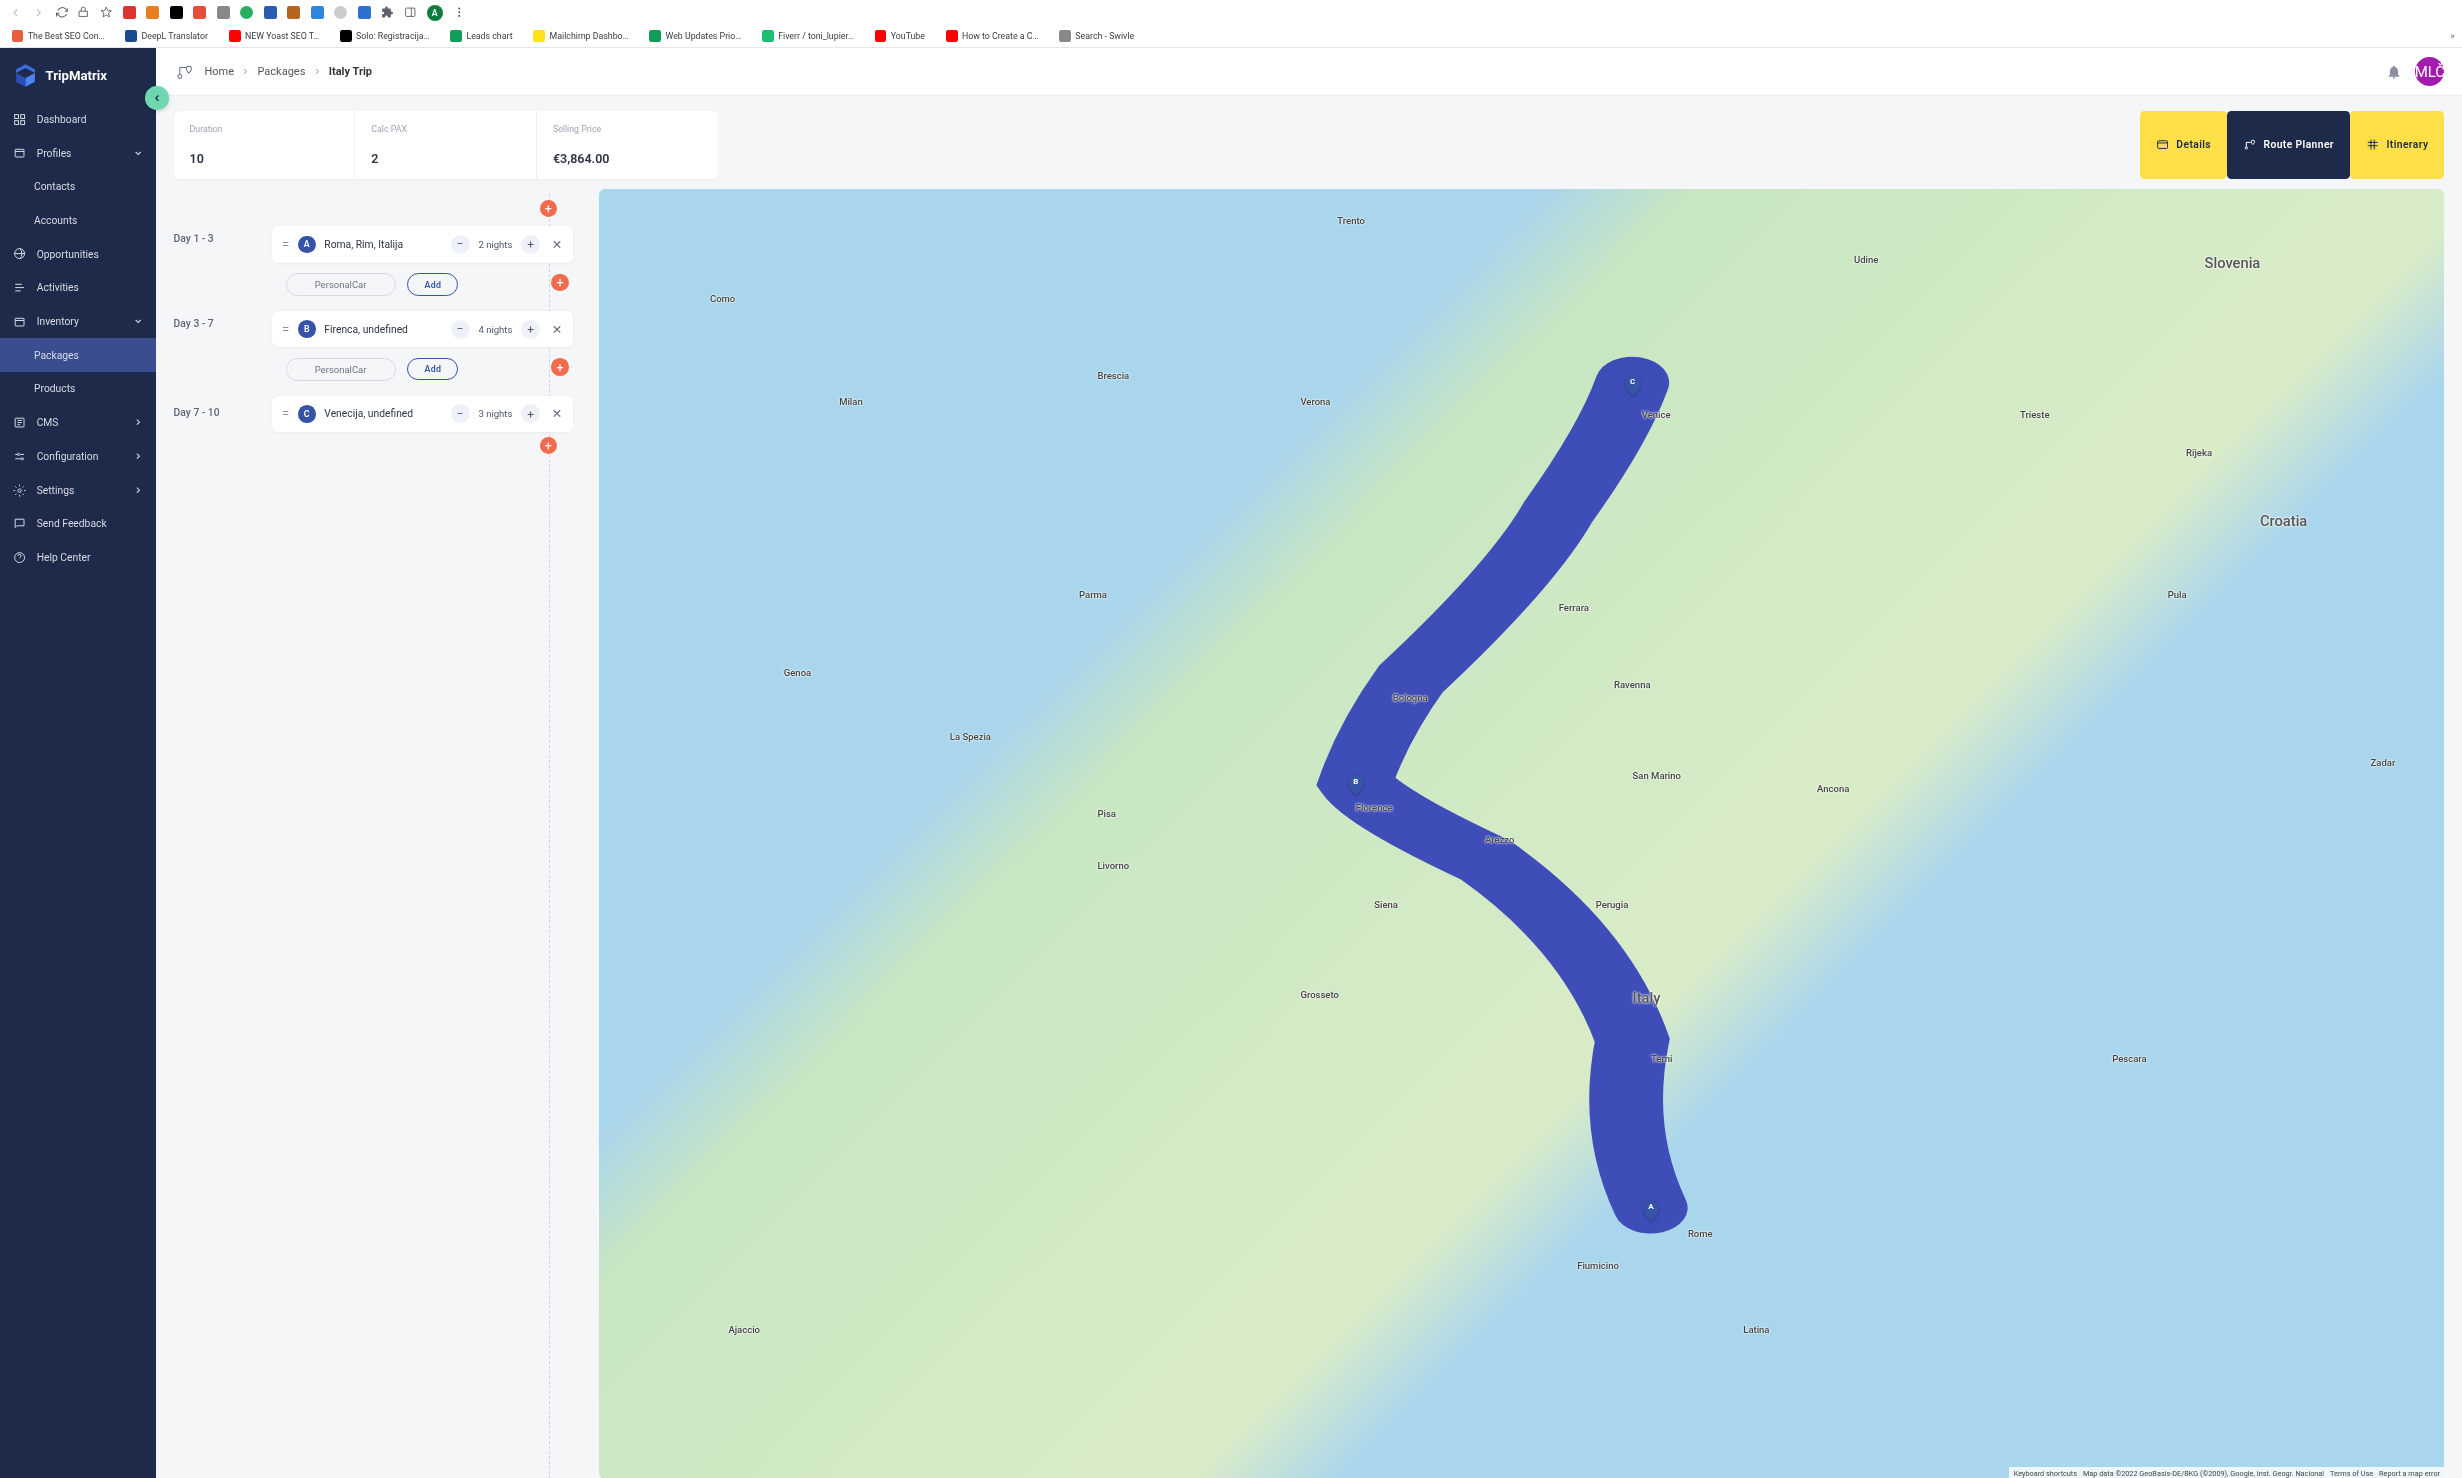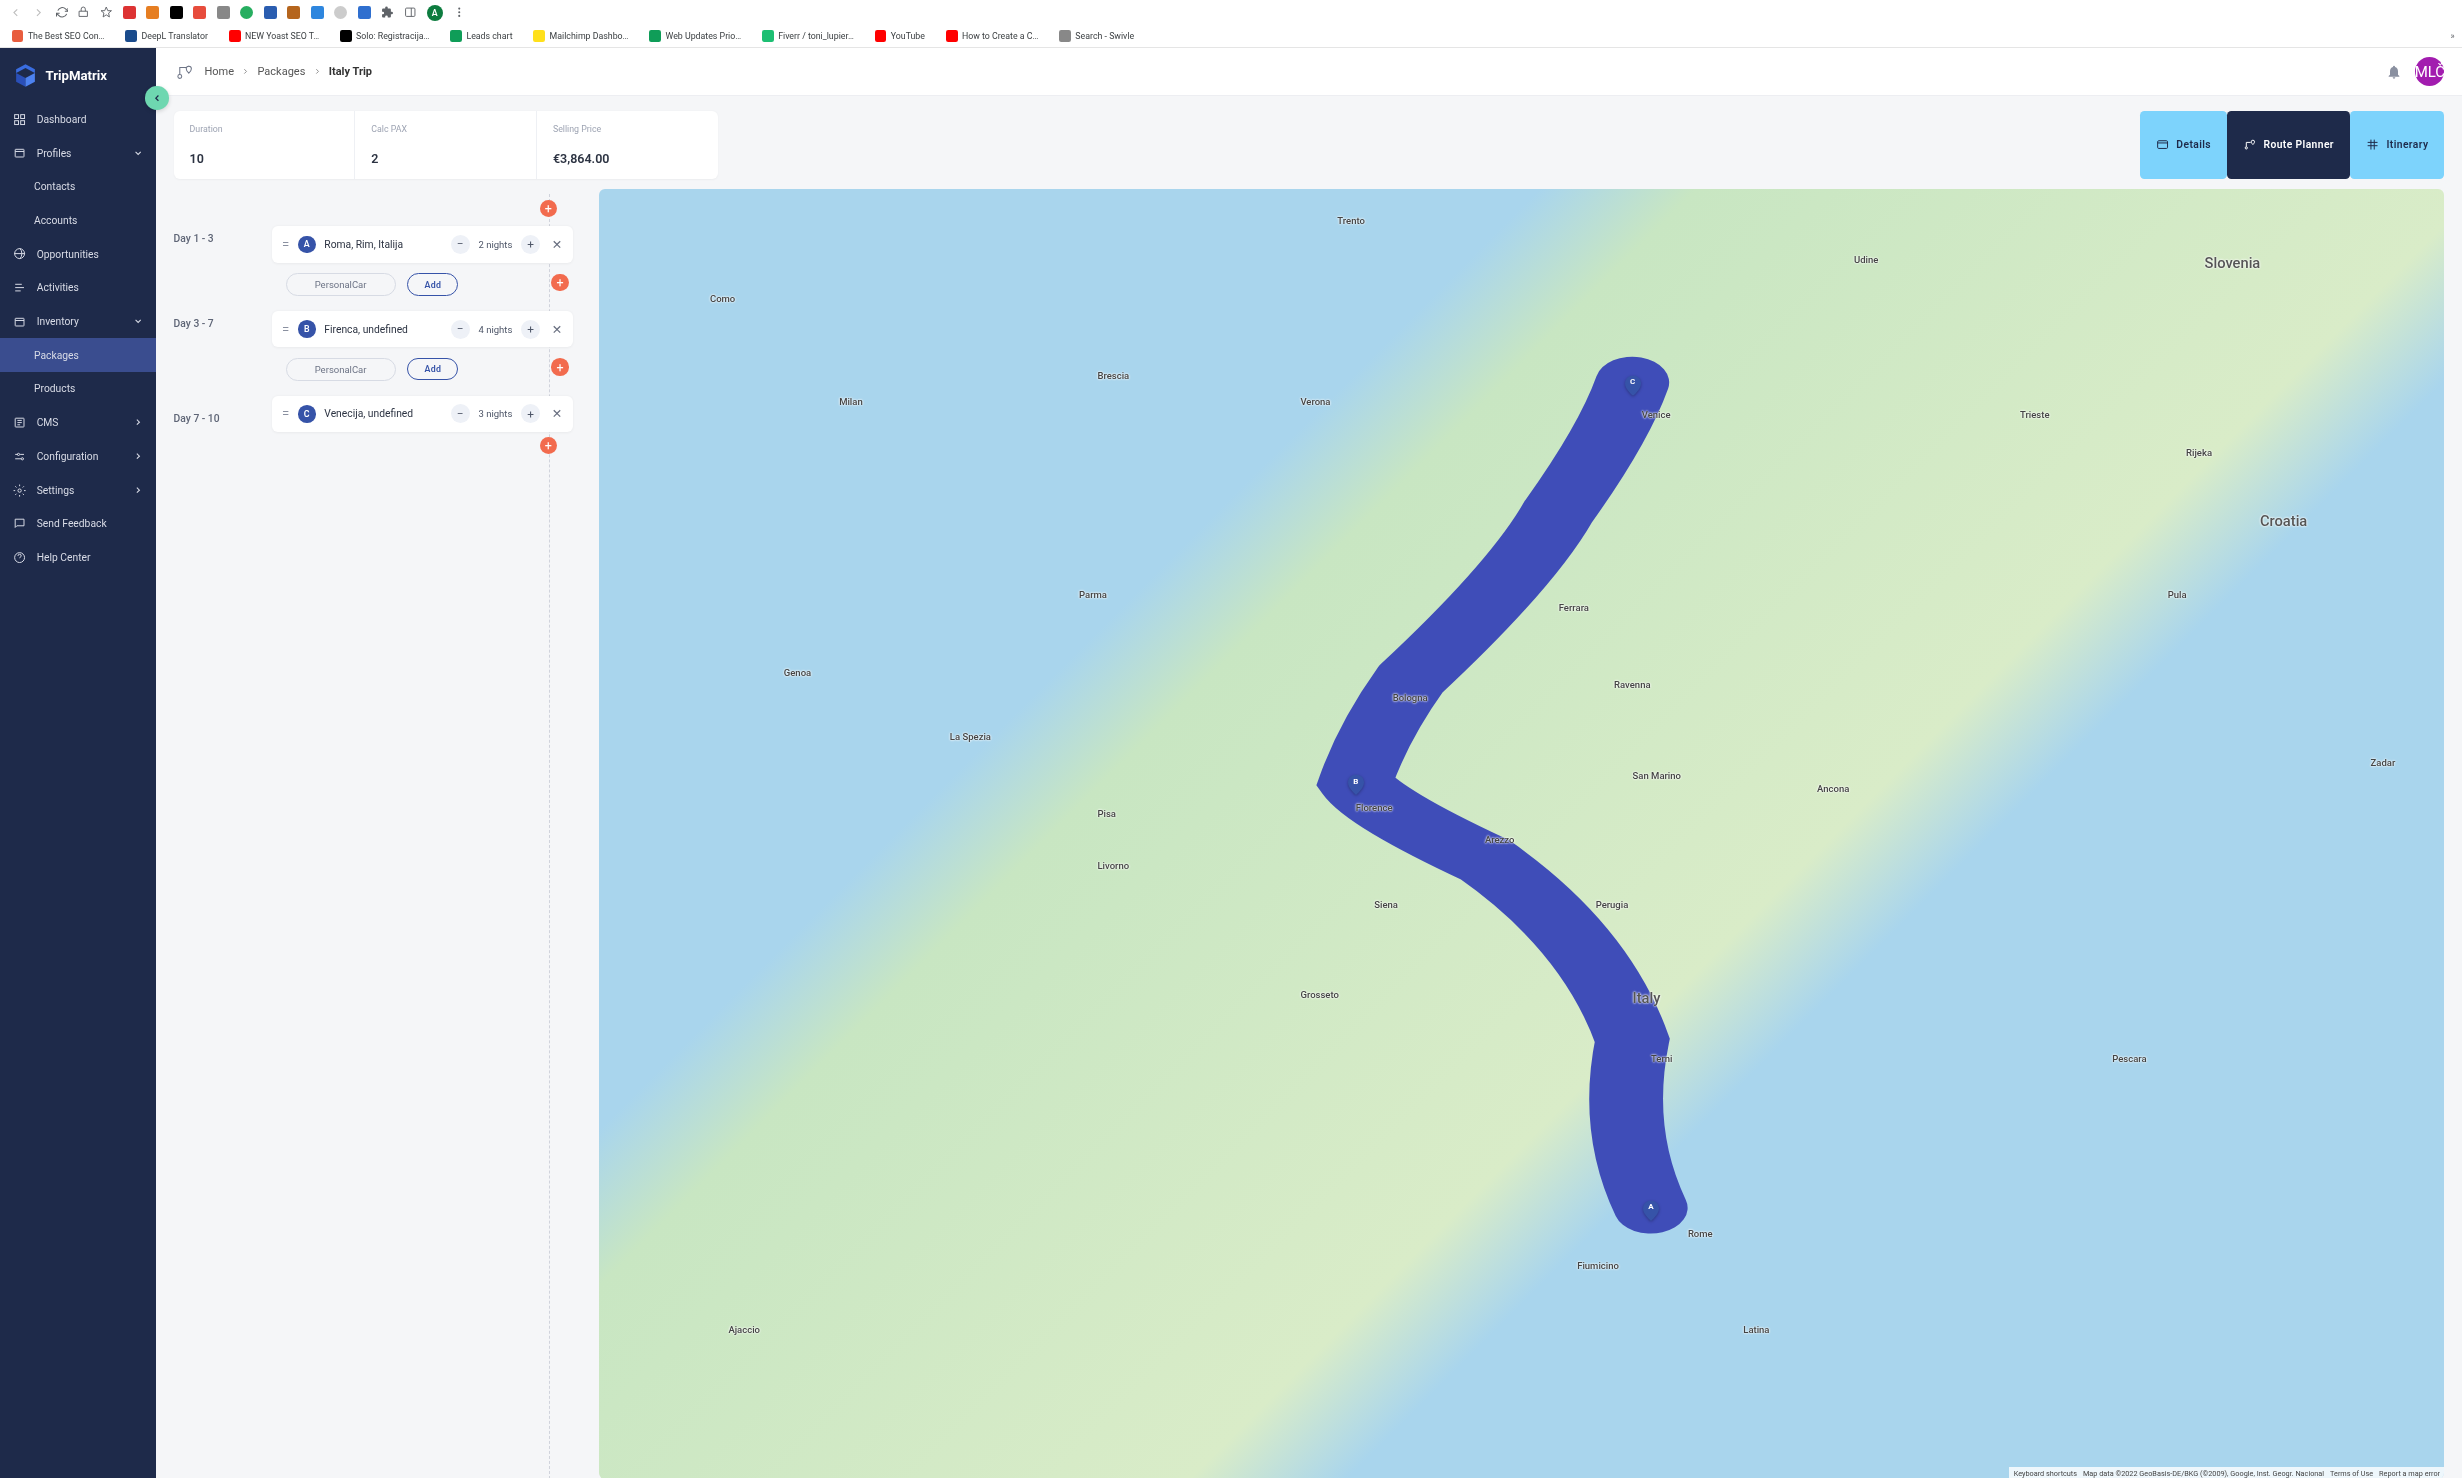--- a/index.html
+++ b/index.html
@@ -32,21 +32,21 @@
 .user-badge{width:29px;height:29px;border-radius:50%;background:#a21caf;color:#fff;display:flex;align-items:center;justify-content:center;font-size:15px;font-weight:400}
 .content{flex:1;padding:14.7px 17.6px 0;display:flex;flex-direction:column;overflow:hidden}
 .top-row{display:flex;gap:14.7px;margin-bottom:10.3px}
 .stats-card{background:#fff;border-radius:5.9px;display:flex;flex:1;max-width:544px;box-shadow:0 0.7px 2.2px rgba(0,0,0,.04)}
 .stat{flex:1;padding:13.2px 16px;border-right:0.7px solid #eef0f4}
 .stat:last-child{border-right:none}
 .stat-label{font-size:8.8px;color:#9ea4b3;margin-bottom:17px}
 .stat-value{font-size:12.5px;font-weight:600;color:#2c3342}
 .action-tabs{display:flex;gap:0;margin-left:auto}
 .action-tab{display:flex;align-items:center;gap:7.3px;padding:8px 16px;font-size:10.3px;font-weight:600;border-radius:4.4px;cursor:pointer;letter-spacing:0.4px}
-.action-tab.mint{background:#7dd3fc;color:#1e2a4a}
+.action-tab.mint{background:#fde047;color:#1e2a4a}
 .action-tab.dark{background:#1e2a4a;color:#fff}
 .planner-area{display:flex;flex:1;gap:14.7px;overflow:hidden}
 .route-col{width:411px;position:relative;padding-top:10.3px}
 .timeline{position:absolute;left:375px;top:4.4px;bottom:0;width:1.5px;border-left:1.5px dashed #d0d3dc;z-index:0}
 .add-fab{width:17.6px;height:17.6px;border-radius:50%;background:#f26b4e;color:#fff;display:flex;align-items:center;justify-content:center;font-size:12.5px;cursor:pointer;position:relative;z-index:2;margin-left:366px;margin-bottom:4.4px}
 .day-block{margin-bottom:4.4px}
 .day-label{font-size:10.3px;color:#5e6576;font-weight:500;position:absolute}
 .stop-card{background:#fff;border-radius:5.9px;padding:8.8px 10.3px;display:flex;align-items:center;gap:8.8px;margin-left:98px;width:301px;box-shadow:0 0.7px 2.9px rgba(0,0,0,.05);position:relative;z-index:1}
 .drag-handle{color:#8a90a0;cursor:grab;font-size:13.2px}
 .stop-badge{width:17.6px;height:17.6px;border-radius:50%;background:#3653a8;color:#fff;display:flex;align-items:center;justify-content:center;font-size:8.8px;font-weight:600;flex-shrink:0}
@@ -389,21 +389,21 @@
       <div class="circ-btn">+</div>
       <div class="close-x">✕</div>
     </div>
                 <div class="transport-row">
       <div class="transport-pill">PersonalCar</div>
       <div class="add-pill">Add</div>
       <div class="add-fab" style="margin-left:81px">+</div>
     </div>
               </div>
               <div class="day-block" style="position:relative;padding-top:4.4px">
-    <div class="day-label" style="top:21px">Day 7 - 10</div>
+    <div class="day-label" style="top:15px">Day 7 - 10</div>
     <div class="stop-card">
       <span class="drag-handle">=</span>
       <div class="stop-badge">C</div>
       <div class="stop-name">Venecija, undefined</div>
       <div class="circ-btn">−</div>
       <div class="nights">3 nights</div>
       <div class="circ-btn">+</div>
       <div class="close-x">✕</div>
     </div>
               </div>

